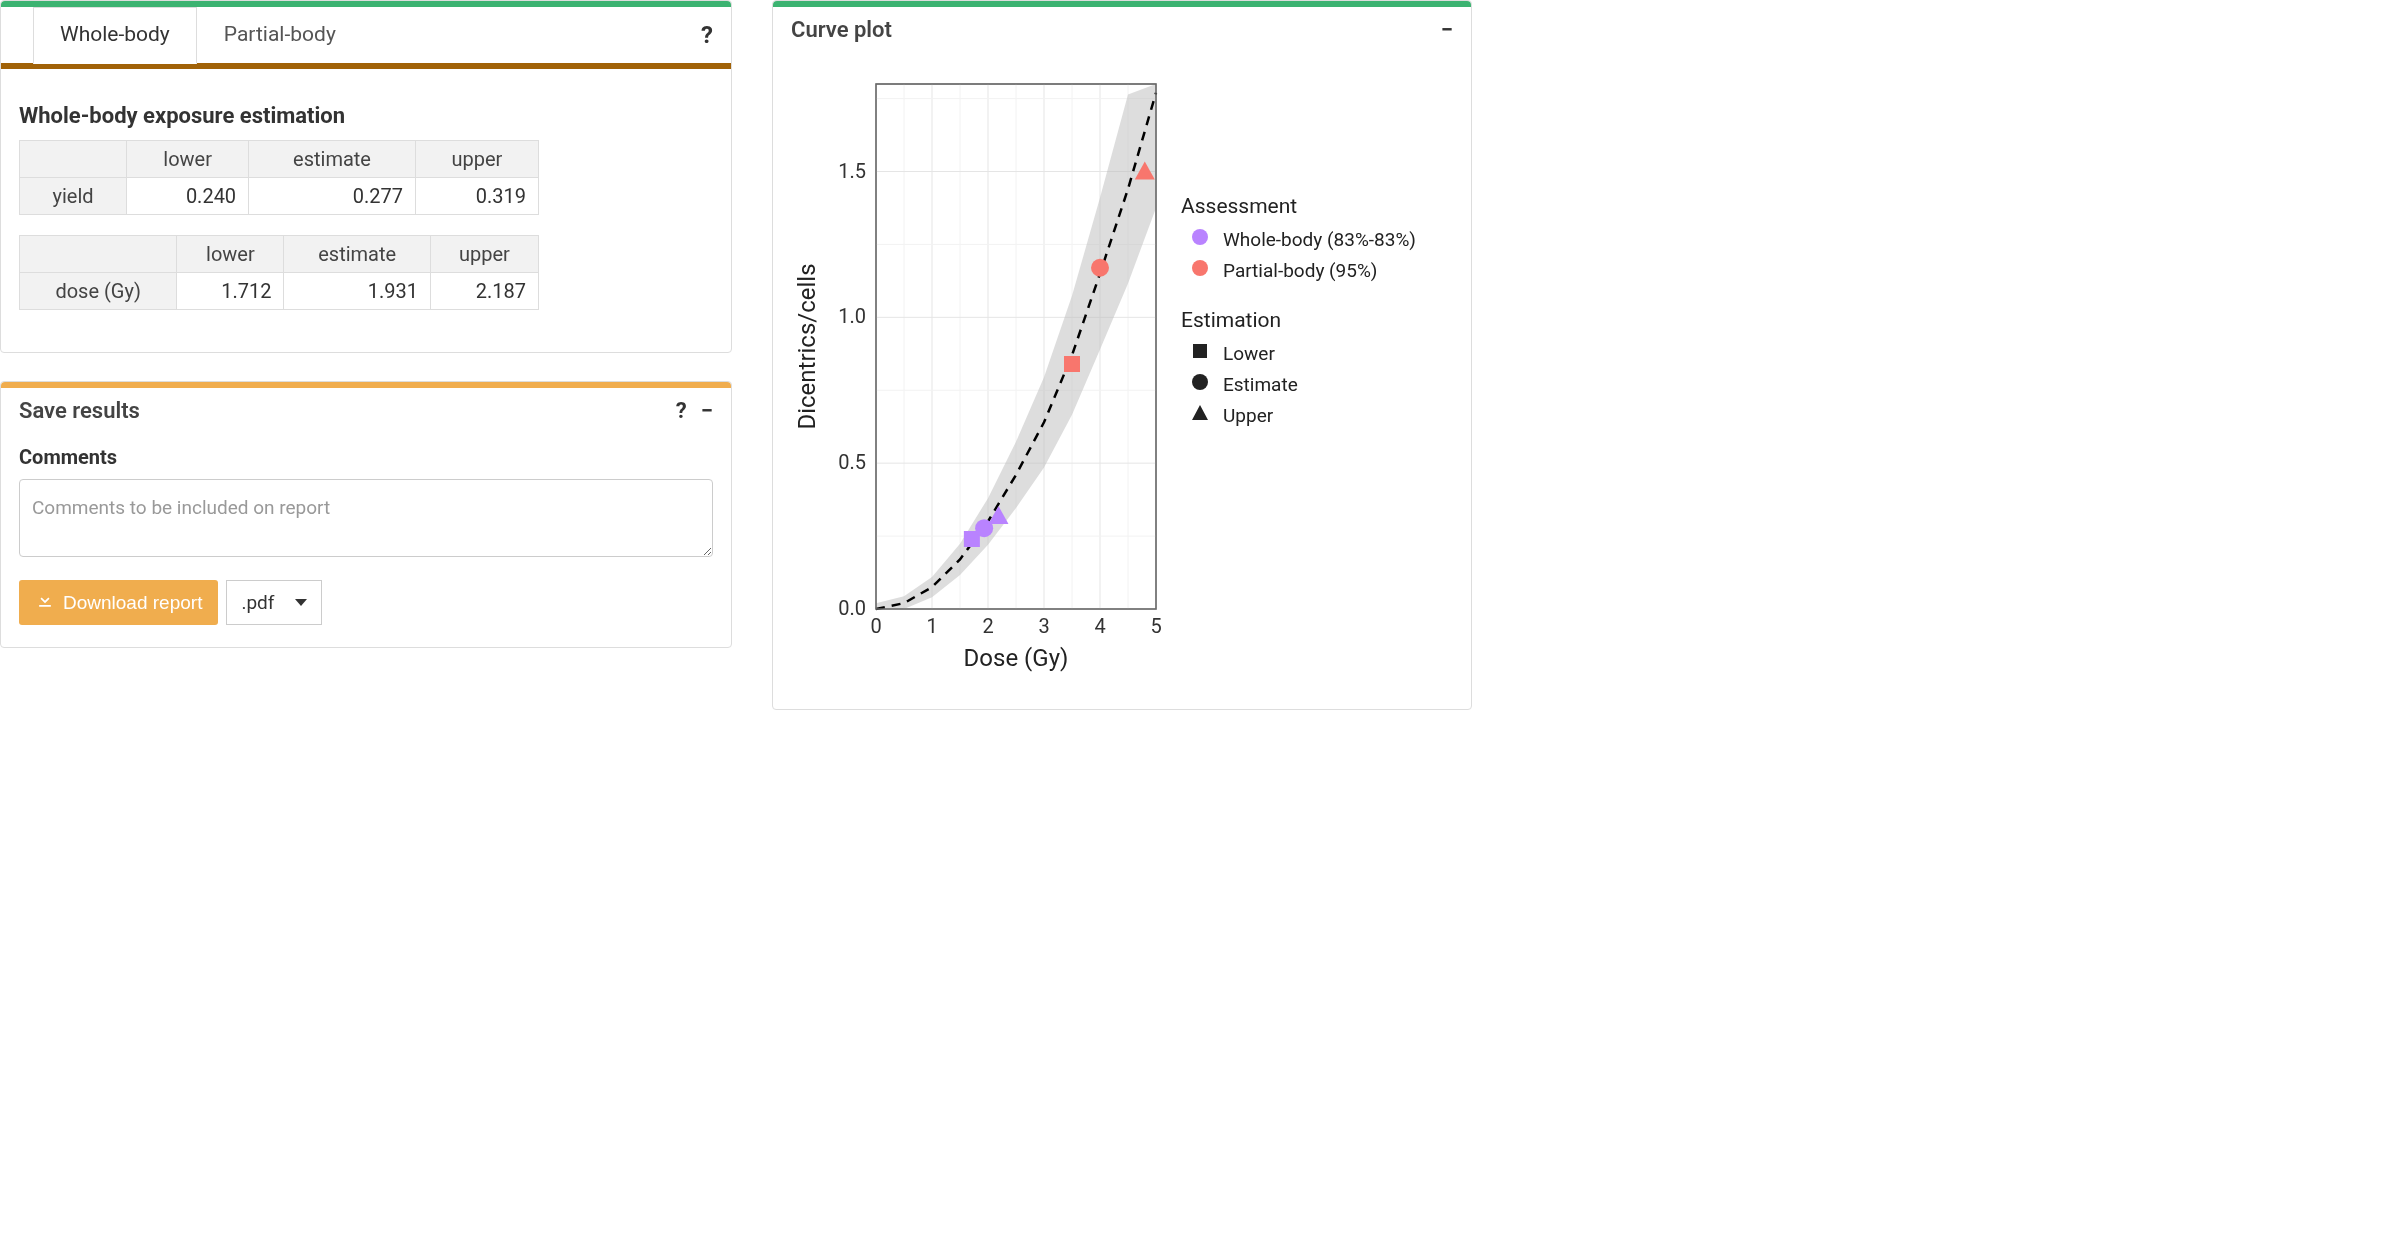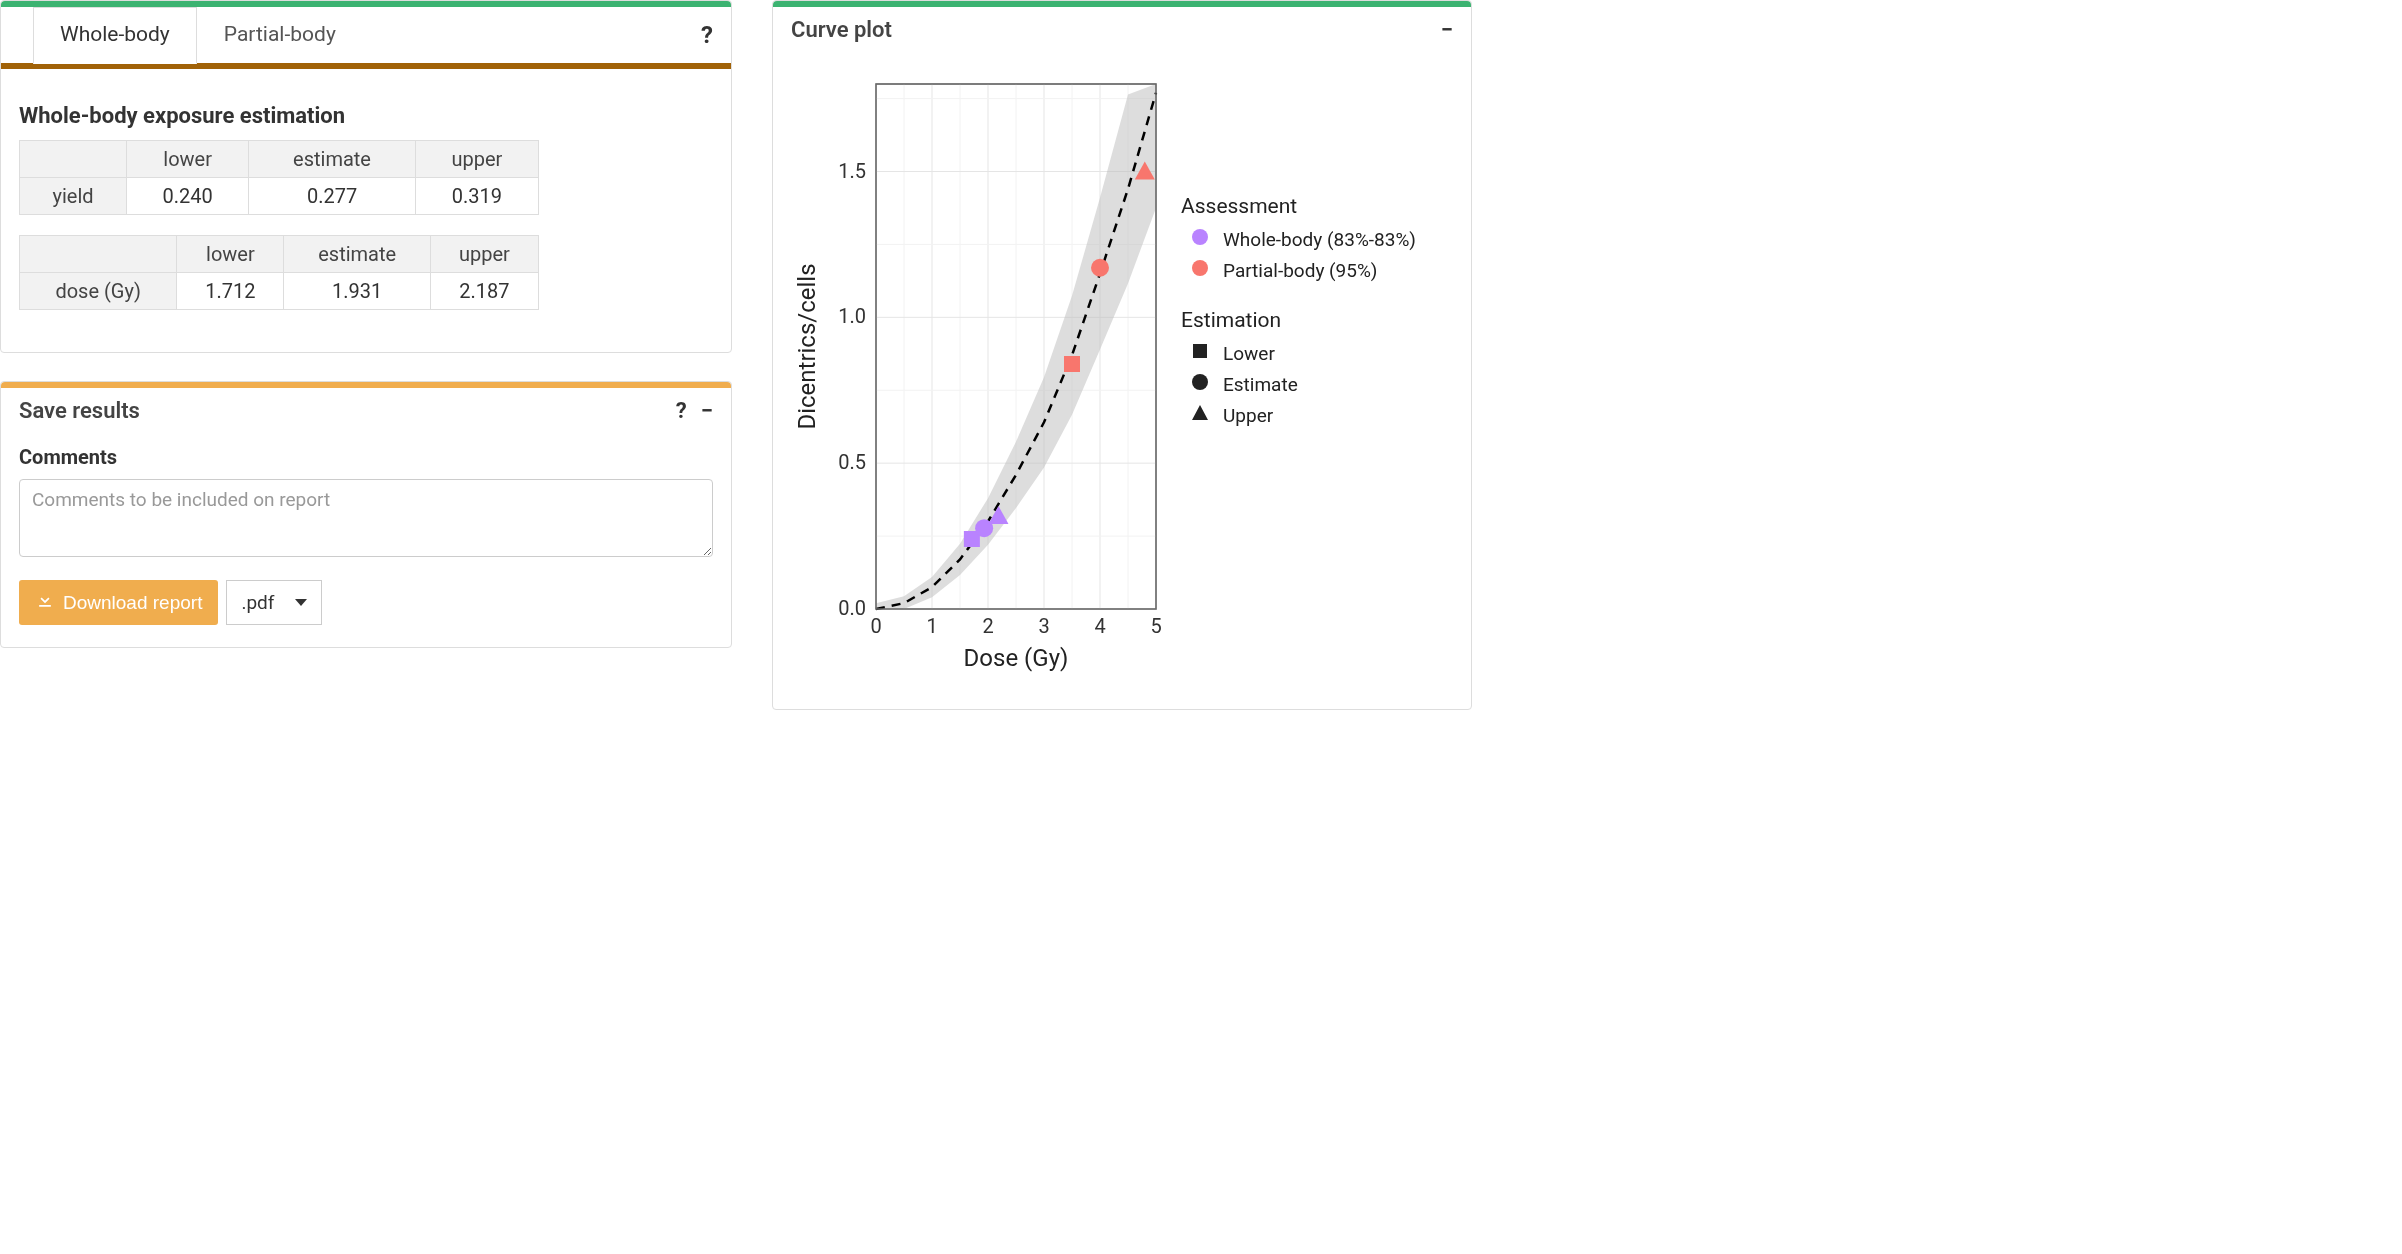--- a/index.html
+++ b/index.html
@@ -112,42 +112,42 @@
   padding: 6px 12px;
   font-size: 20px;
 }
 table.data-table th {
   background: #f2f2f2;
   font-weight: 400;
   text-align: center;
   color: #444;
 }
 table.data-table td {
-  text-align: center;
+  text-align: right;
 }
 table.data-table td.rowhead {
   background: #f2f2f2;
   text-align: center;
   color: #444;
 }
 
 
 .form-label {
   font-size: 20px;
   font-weight: 700;
   color: #333;
   margin-bottom: 10px;
   display: block;
 }
 textarea.comments {
   width: 100%;
   height: 78px;
   border: 1px solid #ccc;
   border-radius: 4px;
-  padding: 8px 12px;
+  padding: 16px 12px;
   font-size: 19px;
   font-family: inherit;
   color: #555;
   resize: vertical;
 }
 textarea.comments::placeholder { color: #999; }
 
 .btn-row { display: flex; gap: 0; margin-top: 20px; align-items: stretch; }
 .btn {
   display: inline-flex;

